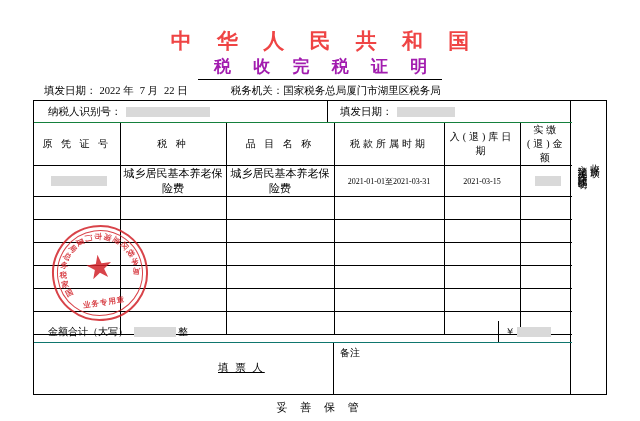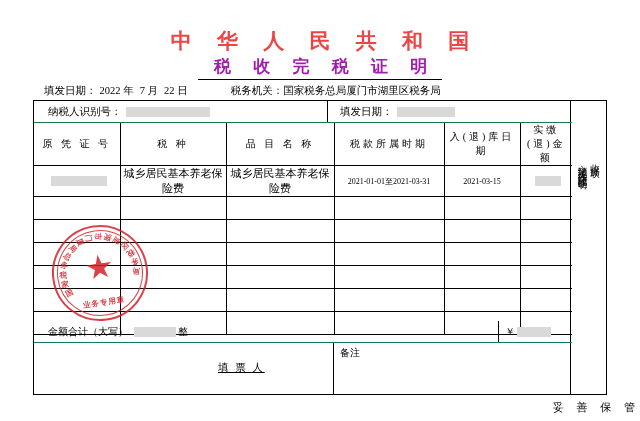--- a/index.html
+++ b/index.html
@@ -306,21 +306,21 @@
     font-weight: bold;
     letter-spacing: 1px;
   }
 
   
   .footer {
     position: absolute;
     left: 0;
     top: 400px;
     width: 640px;
-    text-align: right;
+    text-align: center;
     font-size: 11px;
     letter-spacing: 5px;
   }
 </style>
 </head>
 <body>
 
 <div id="doc">
 
   <div class="title-wrap">

